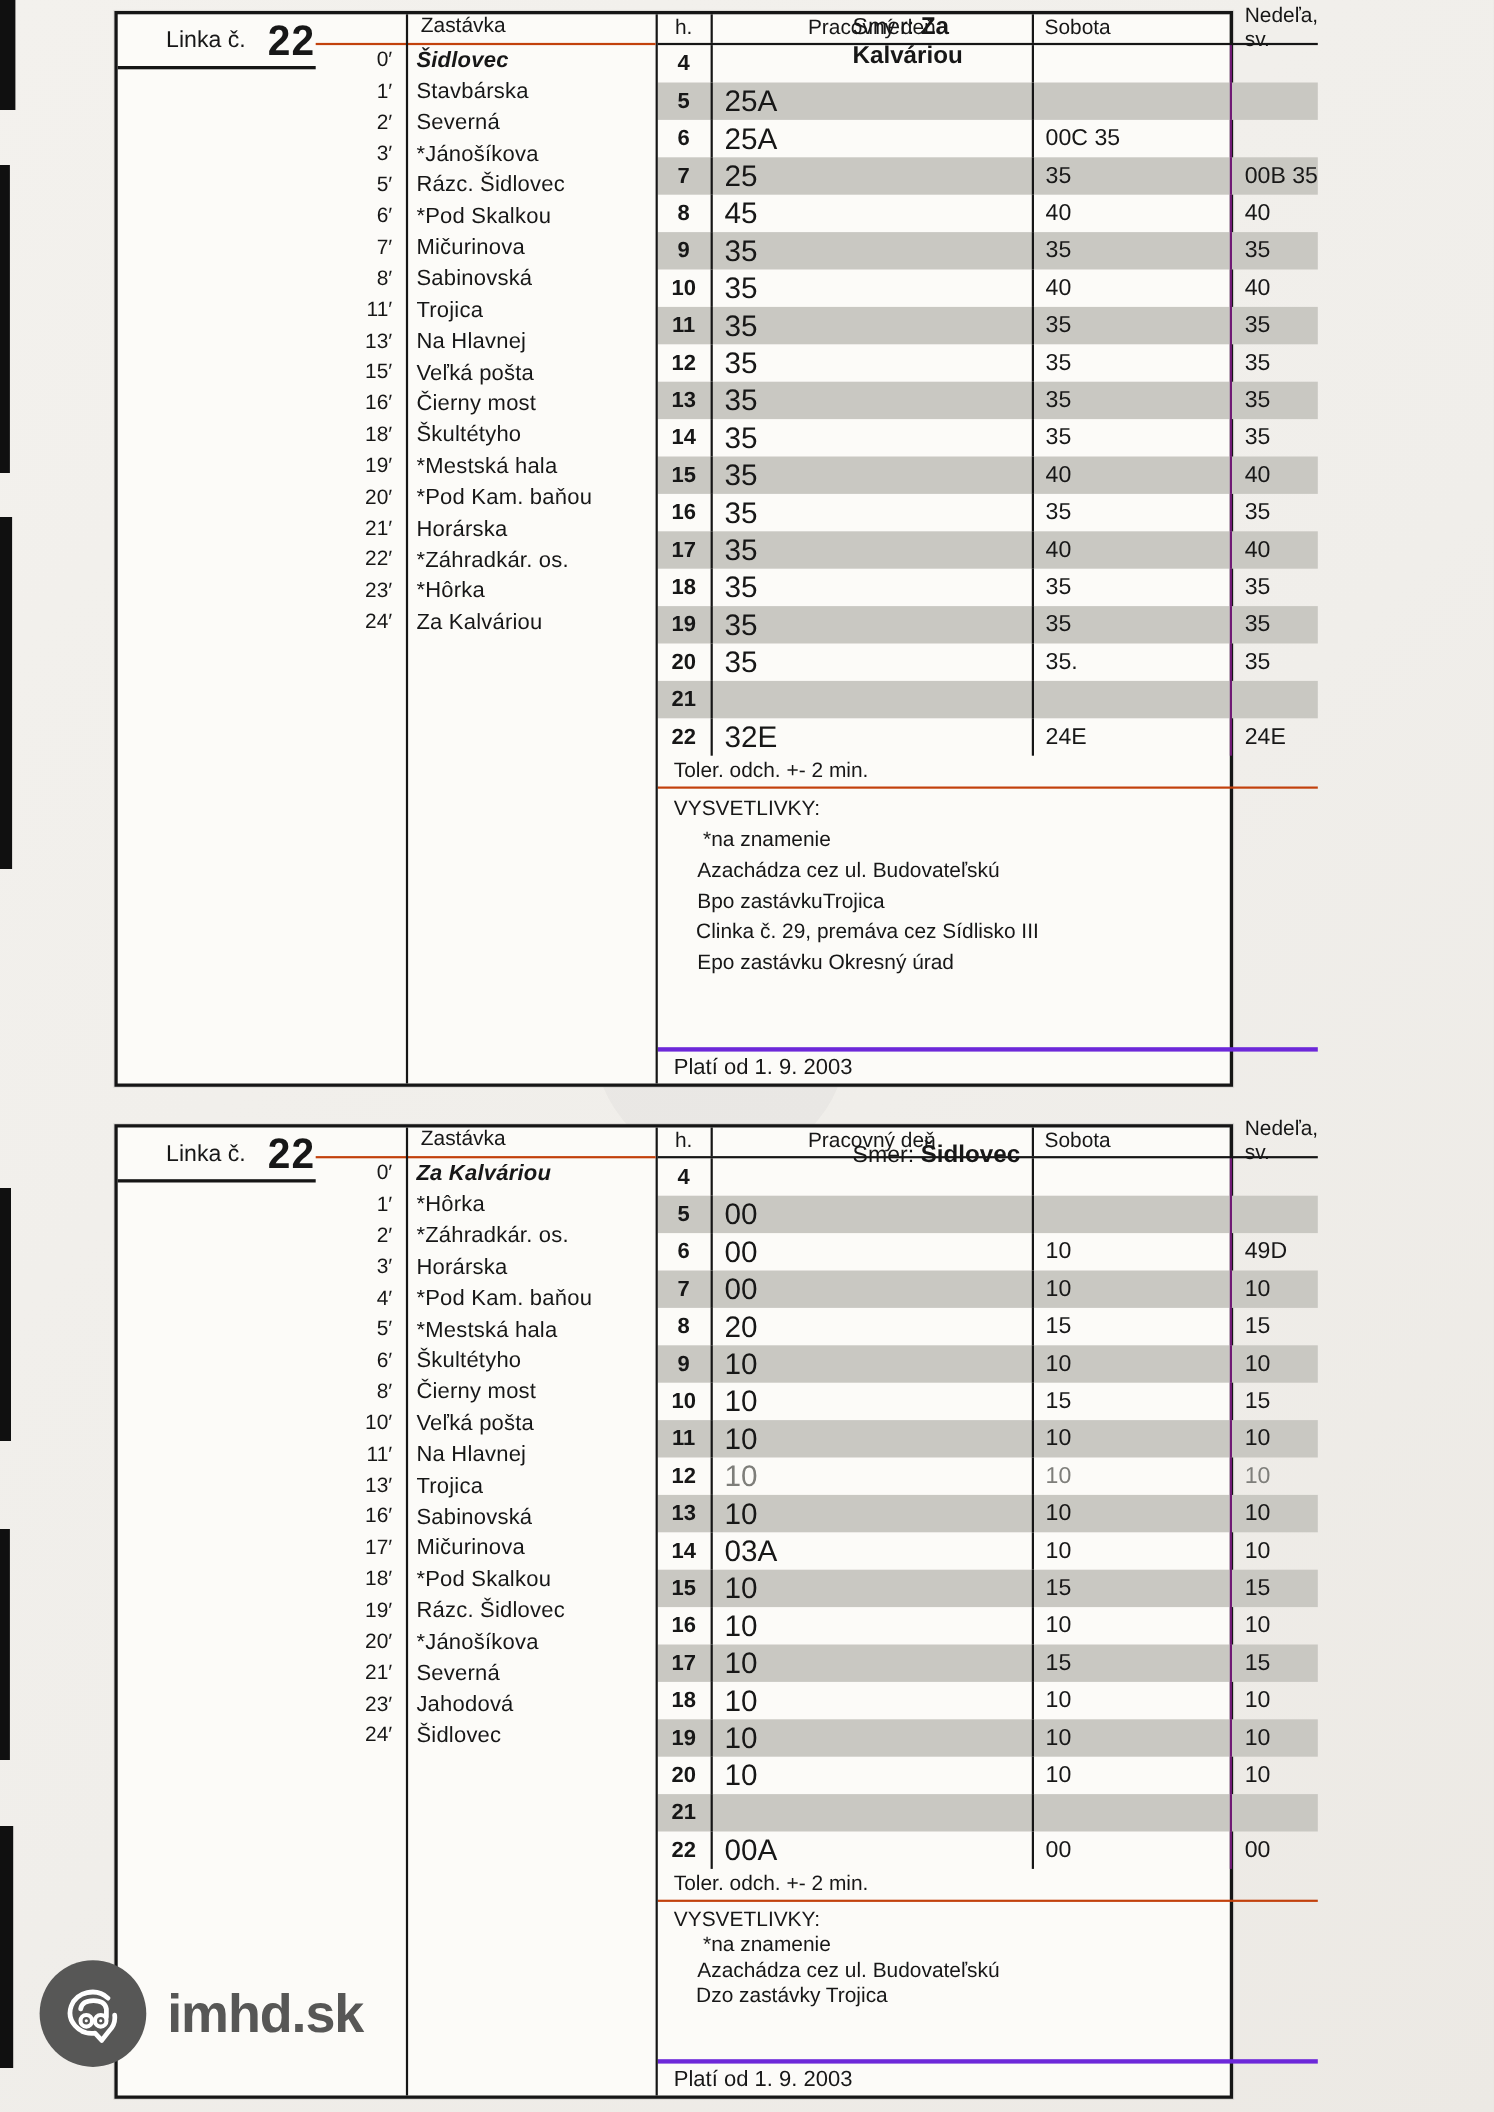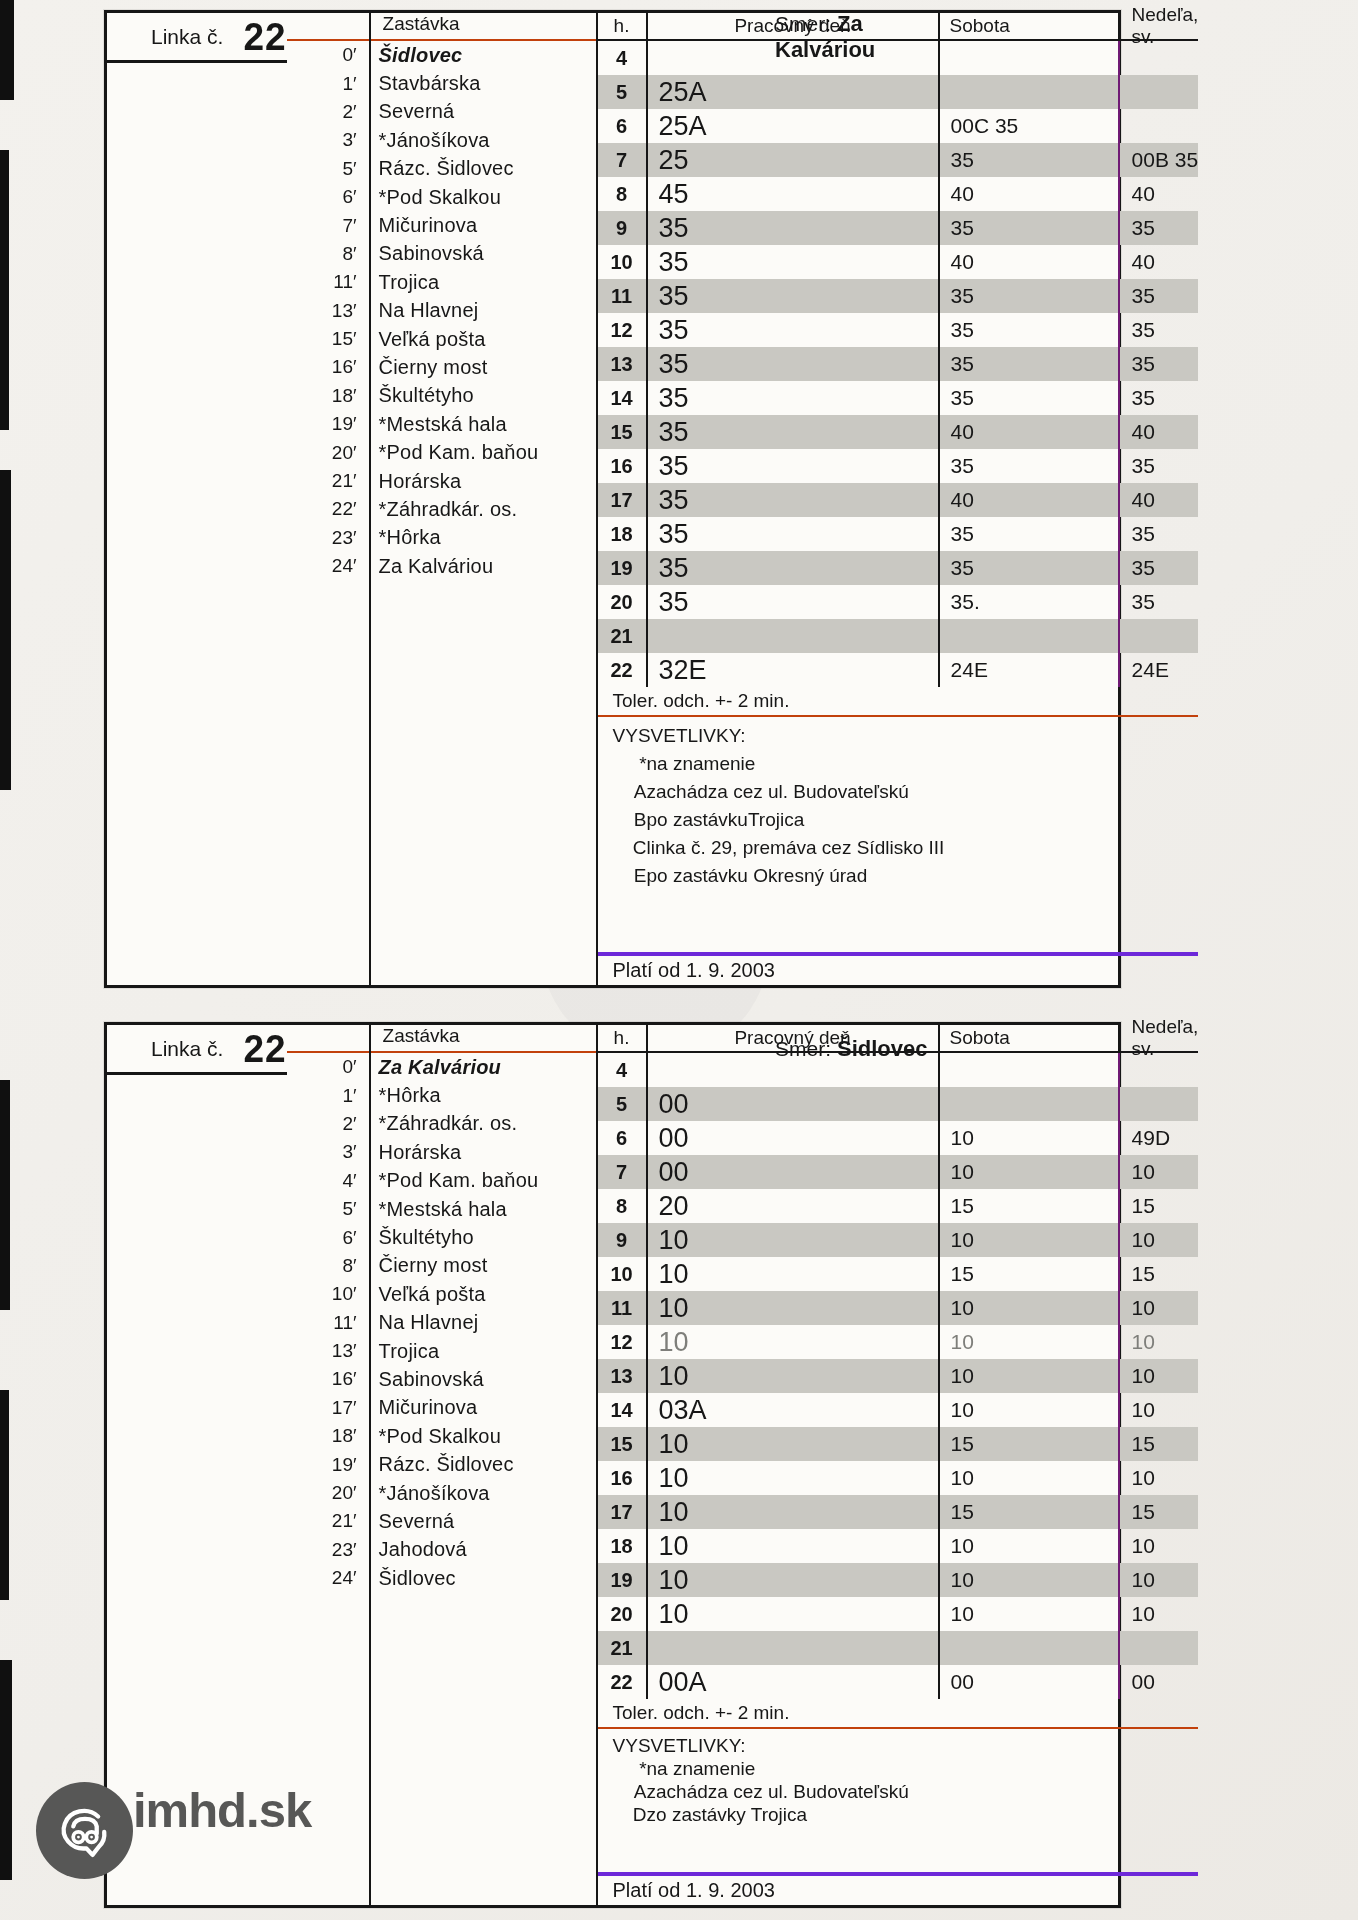--- a/index.html
+++ b/index.html
@@ -70,21 +70,21 @@
   .legend { flex:1; min-height:0; padding:5px 0 0 15px; font-size:19px; overflow:hidden;text-align:right; }
   .legend-title-line { font-size:19px; }
   .legend-line { display:flex; }
   .legend-roomy .legend-line { line-height:28px; }
   .legend-tight .legend-line { line-height:23px; }
   .legend-key { width:34px; flex-shrink:0; padding-left:2px; }
   .plati { height:33px; flex-shrink:0; border-top:4px solid #6d28d9;
            display:flex; align-items:center; padding-left:15px; font-size:20px; }
 
   
-  .logo { position:absolute; left:36px; top:1782px; display:flex; gap:0; }
+  .logo { position:absolute; left:36px; top:1782px; display:flex; align-items:center; gap:19px; }
   .logo-badge { width:97px; height:97px; border-radius:50%; background:#575756;
                 display:flex; align-items:center; justify-content:center; }
   .logo-text { font-size:49px; font-weight:bold; color:#575756; letter-spacing:-1px; }
 </style>
 </head>
 <body>
 
 <div class="screen">
 
   <div class="edge-mark" style="top:0;    width:14px; height:100px;"></div>

